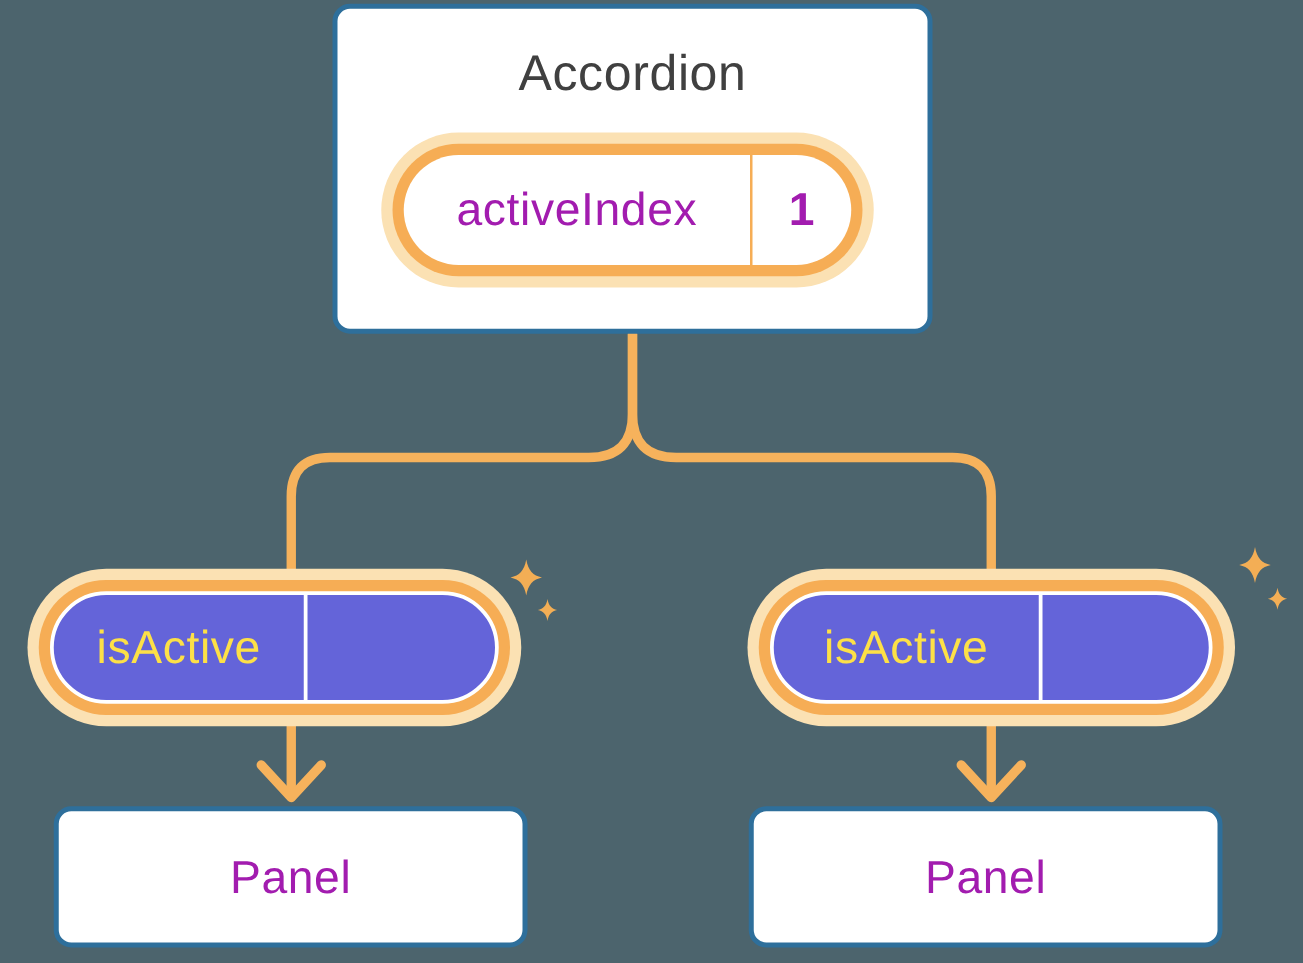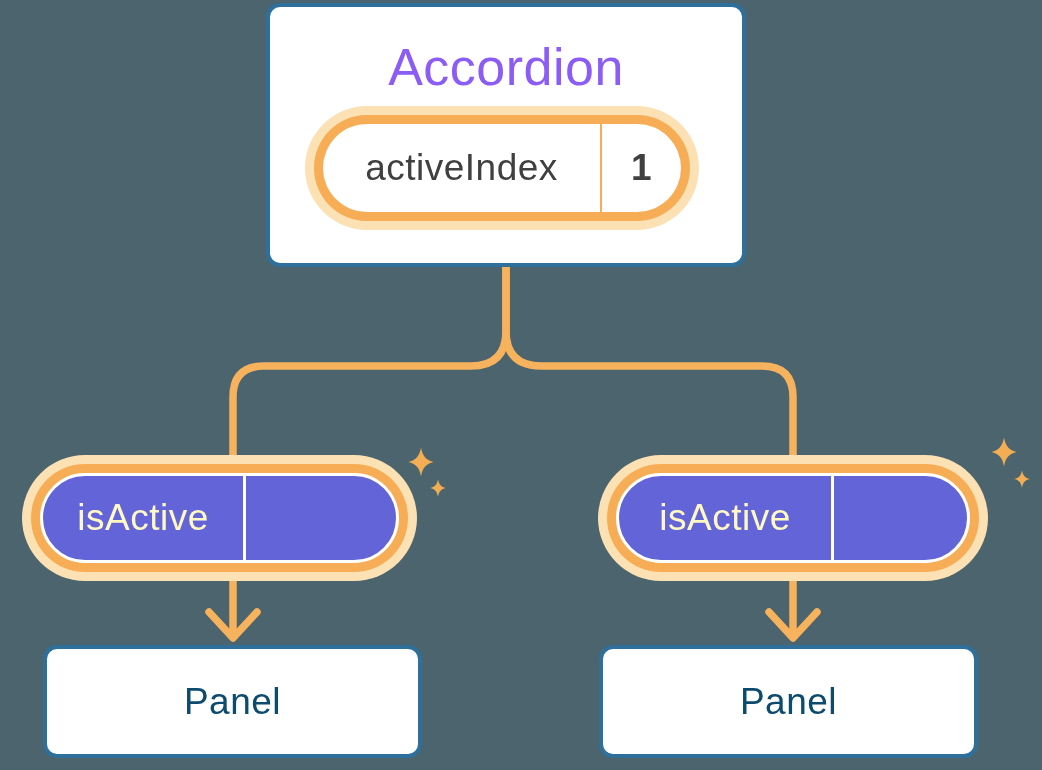--- a/index.html
+++ b/index.html
@@ -24,26 +24,26 @@
     border-radius:14px;
     box-sizing:border-box;
   }
   .card.accordion{left:266px;top:3px;width:480px;height:264px;}
   .card.panel{width:379px;height:113px;display:flex;align-items:center;justify-content:center;}
   .card.panel.left{left:43px;top:645px;}
   .card.panel.right{left:599px;top:645px;}
   .card-title{
     position:absolute;left:0;right:0;top:30px;
     text-align:center;
-    font-size:52px;font-weight:500;letter-spacing:.5px;
-    color:#8b5cf6;
+    font-size:40px;font-weight:500;letter-spacing:.5px;
+    color:#404040;
   }
   .panel-title{
     font-size:37px;font-weight:500;letter-spacing:.5px;
-    color:#0c4a6e;
+    color:#a21caf;
   }
 
   
   .pill-outer{
     position:absolute;
     background:#fbe1b3;           
     border-radius:999px;
     padding:9px;
     box-sizing:border-box;
   }
@@ -61,22 +61,22 @@
     align-items:stretch;
     overflow:hidden;
     box-sizing:border-box;
   }
   .pill-core.light{background:#ffffff;}
   .pill-core.purple{background:#6464d9;border:3px solid #ffffff;}
 
   .seg{display:flex;align-items:center;justify-content:center;}
   .seg-label{font-size:37px;letter-spacing:.5px;}
   .seg-value{font-size:37px;font-weight:700;letter-spacing:.5px;flex:1;}
-  .purple-text{color:#404040;}
-  .white-text{color:#fef9c3;}
+  .purple-text{color:#a21caf;}
+  .white-text{color:#fde047;}
 
   .divider-orange{width:2px;background:#f6ad55;}
   .divider-white{width:3px;background:#ffffff;}
 
   
   .pill-activeindex{left:305px;top:106px;width:394px;height:124px;}
   .pill-activeindex .seg-label{width:277px;}
   .pill-isactive-left{left:22px;top:455px;width:395px;height:126px;}
   .pill-isactive-left .seg-label{width:200px;}
   .pill-isactive-right{left:598px;top:455px;width:390px;height:126px;}

